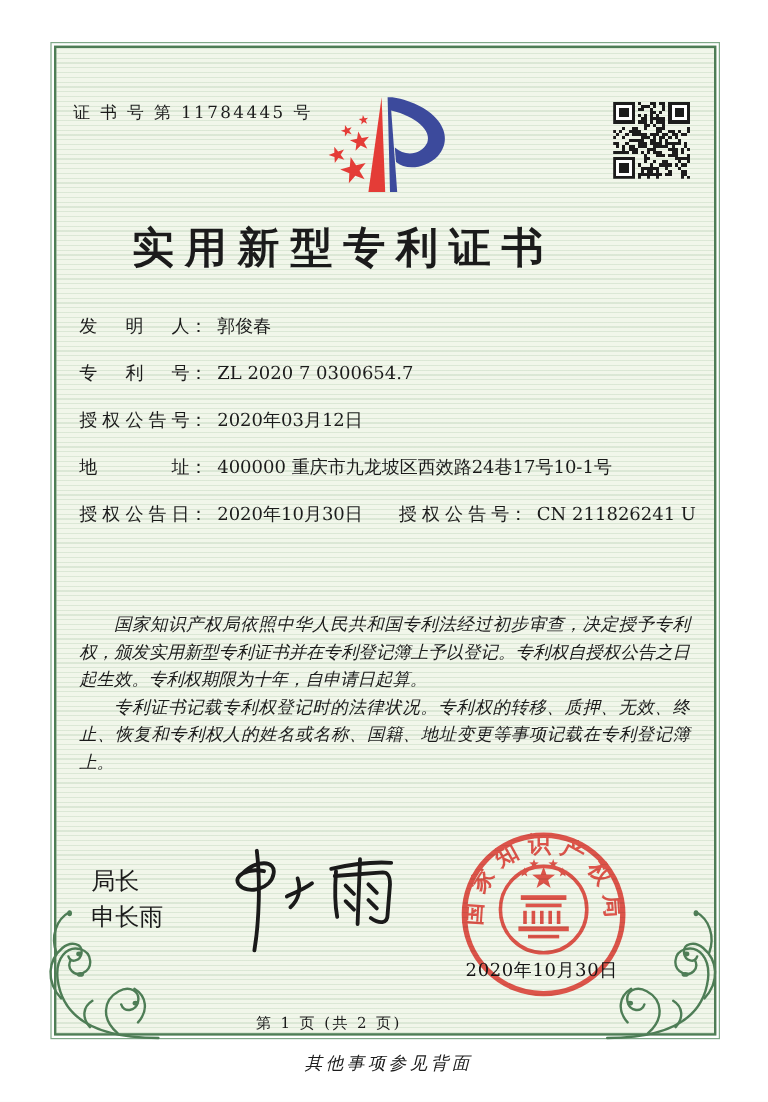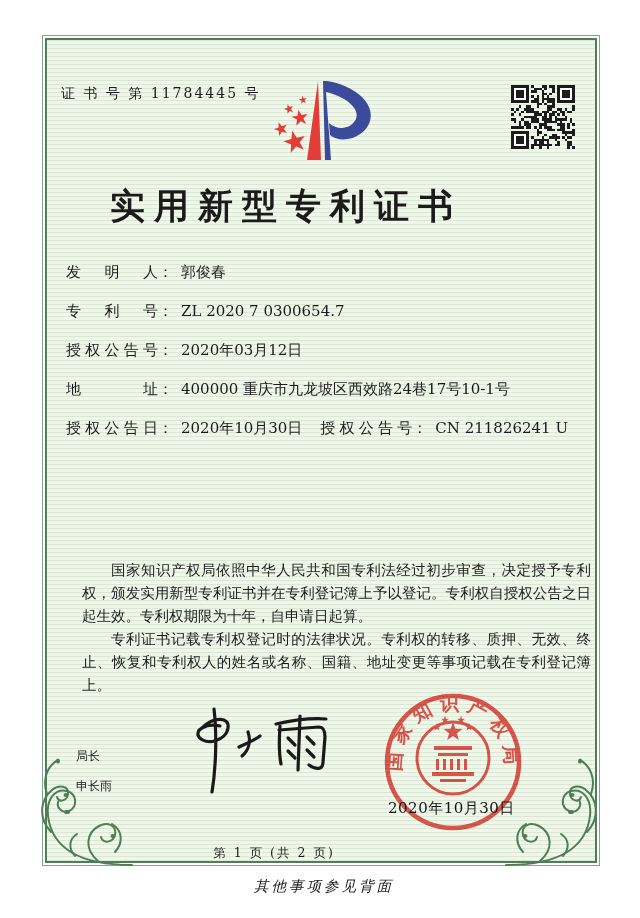--- a/index.html
+++ b/index.html
@@ -32,28 +32,28 @@
     font-size:35px;font-weight:bold;letter-spacing:9px;
   }
   .fields{position:absolute;left:66px;top:261px;width:520px;font-size:15px;}
   .field-row{margin-bottom:17px;line-height:22px;white-space:nowrap;}
   .f-label{
     display:inline-block;width:92px;
     text-align:justify;text-align-last:justify;
     vertical-align:top;
   }
   .f-colon{display:inline-block;margin-right:8px;}
-  .grant-group2{margin-left:18px;}
+  .grant-group2{margin-left:30px;}
   .paragraphs{
-    position:absolute;left:66px;top:559px;width:509px;
+    position:absolute;left:66px;top:510px;width:509px;
     font-size:14.5px;line-height:23px;text-align:justify;
-    margin-left:16px;
+    font-style:italic;
   }
   .paragraphs p{margin:0;text-indent:2em;}
-  .officer{position:absolute;left:76px;top:741px;font-size:12px;line-height:30px;}
+  .officer{position:absolute;left:76px;top:719px;font-size:20px;line-height:30px;}
   .signature{position:absolute;left:176px;top:704px;}
   .seal{position:absolute;left:378px;top:688px;mix-blend-mode:multiply;}
   .seal-date{
     position:absolute;left:388px;top:799px;width:130px;
     font-size:15px;letter-spacing:0.5px;color:#141414;white-space:nowrap;
   }
   .page-no{
     position:absolute;left:0;top:845px;width:548px;text-align:center;
     font-size:12.5px;letter-spacing:2px;
   }

